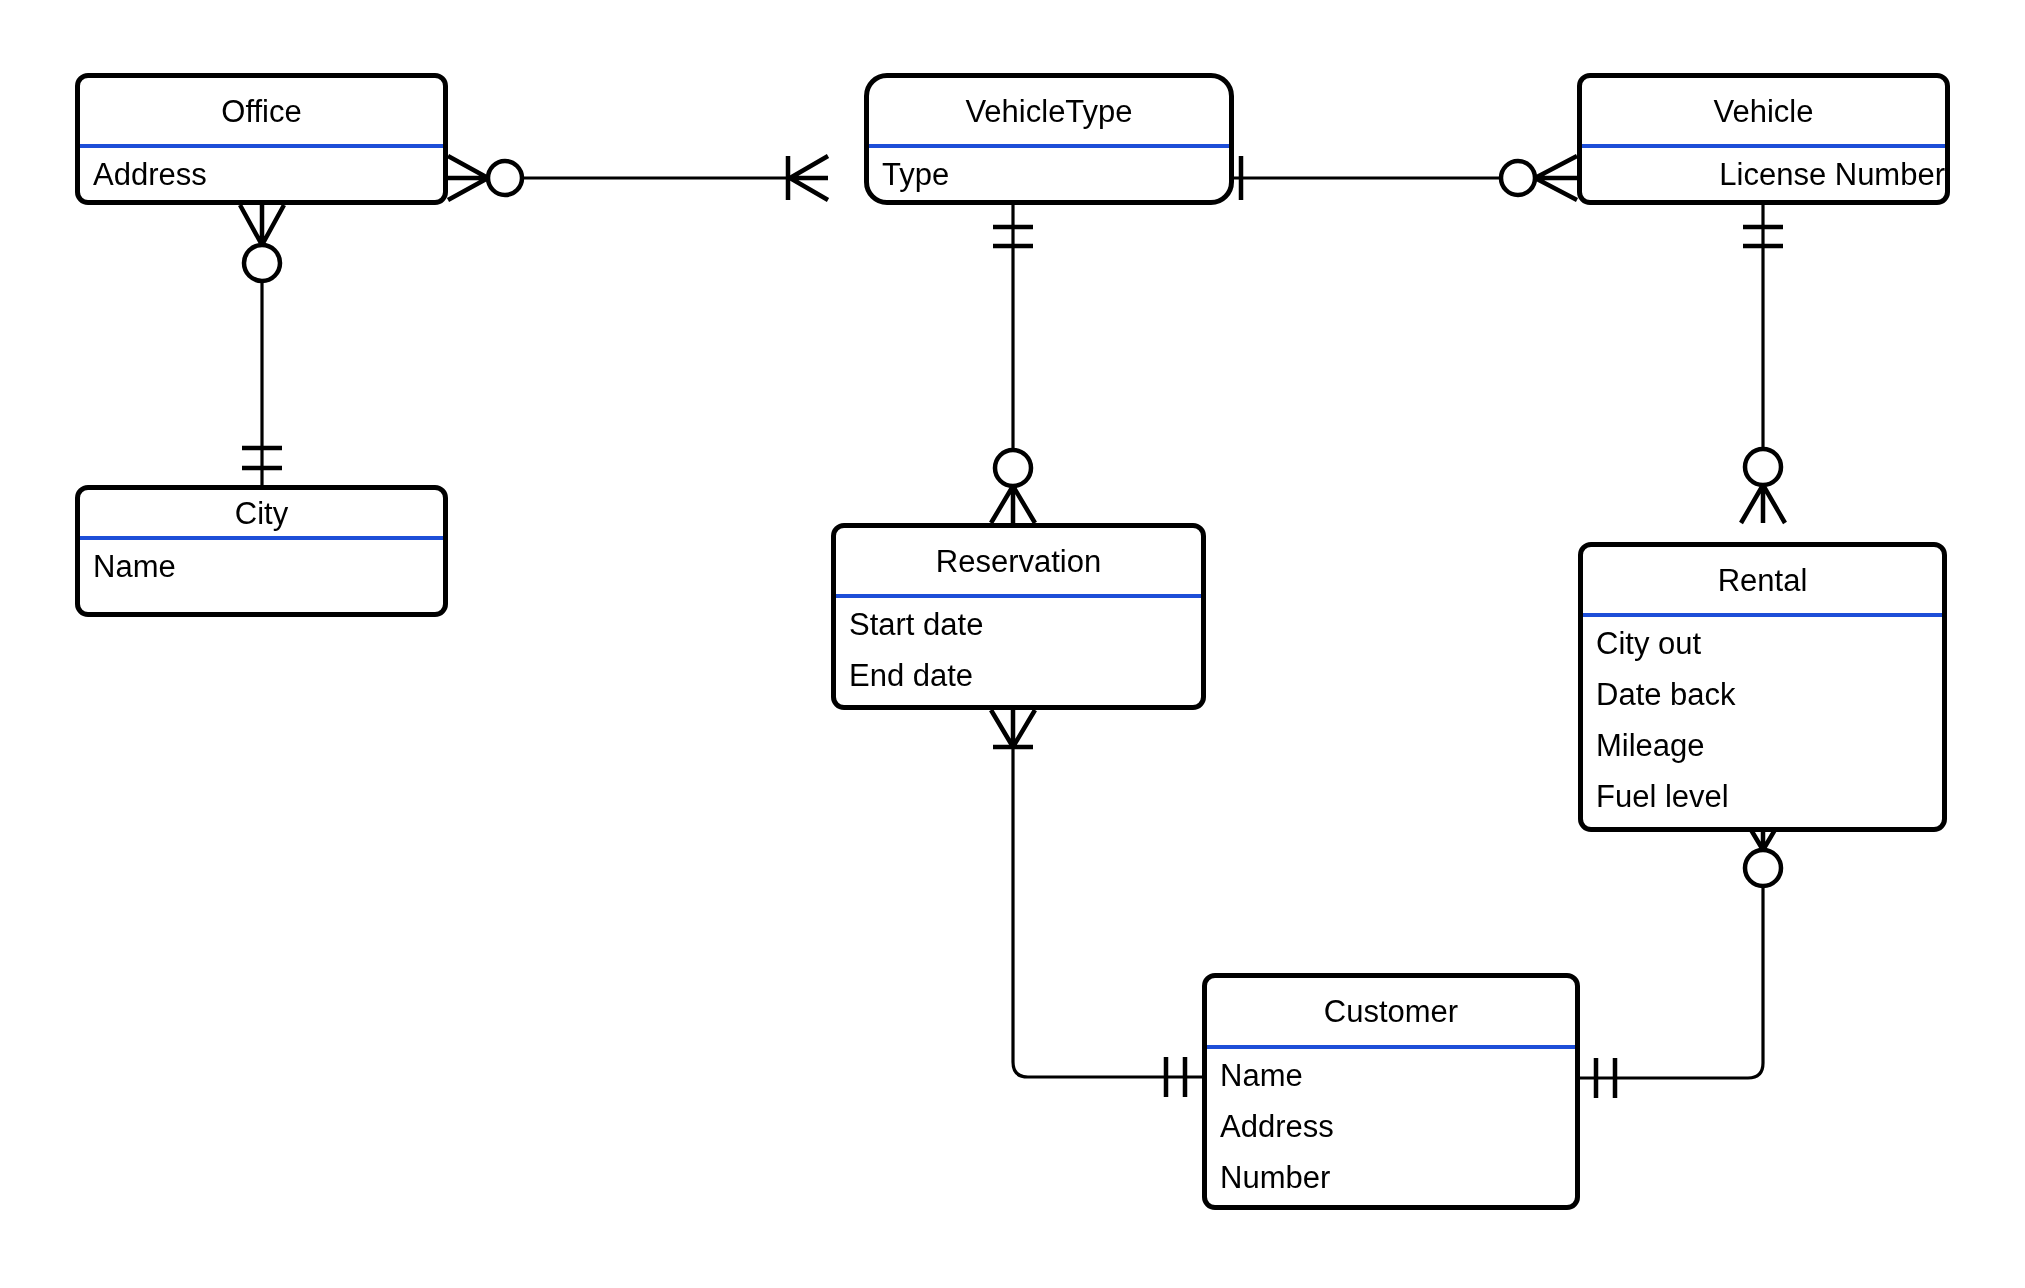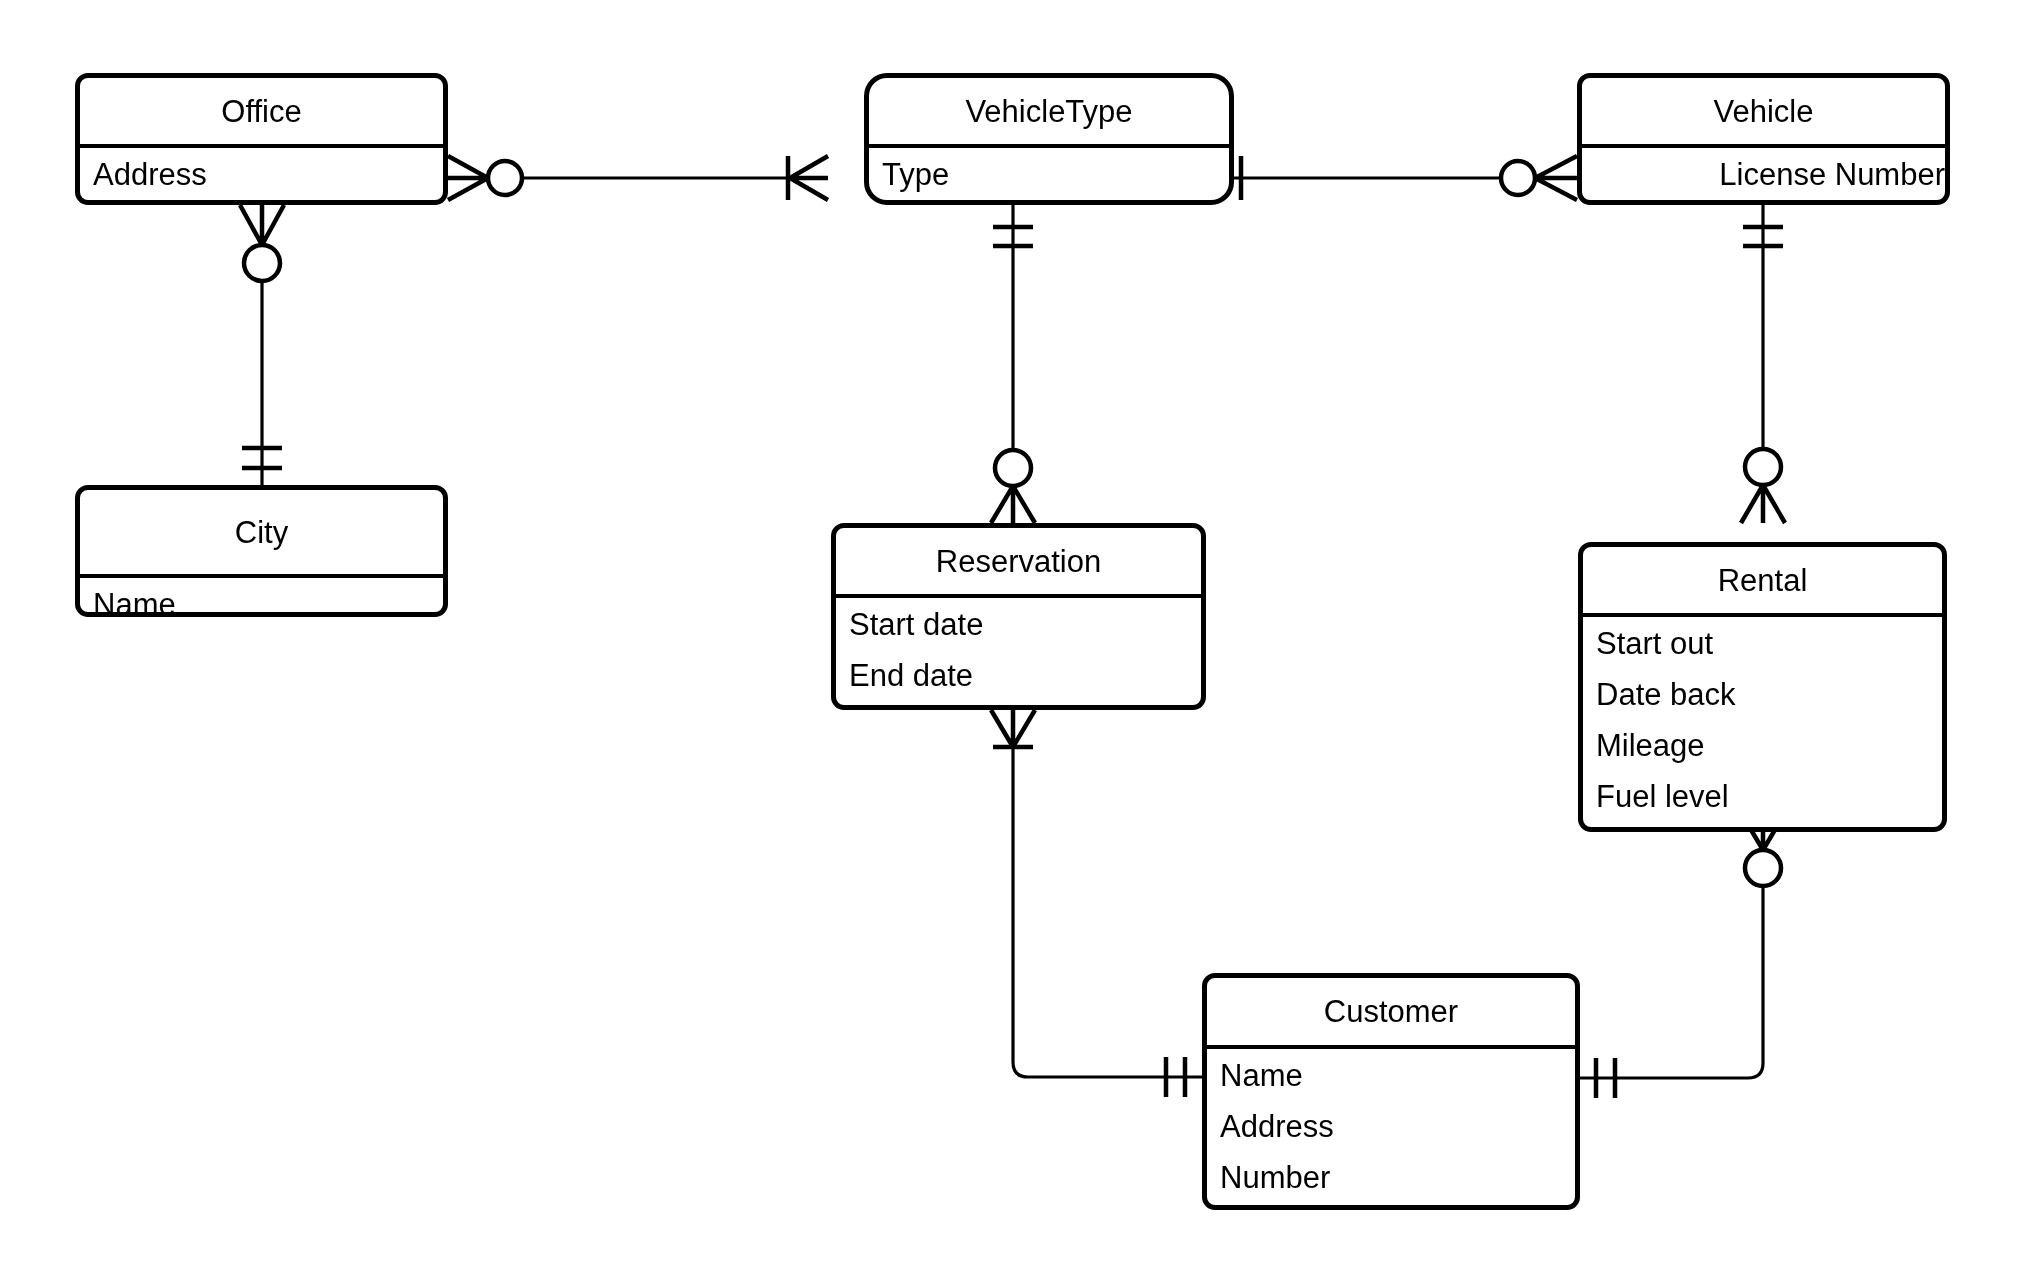--- a/index.html
+++ b/index.html
@@ -25,21 +25,21 @@
   }
   .entity {
     position: absolute;
     box-sizing: border-box;
     border: 5px solid #000000;
     border-radius: 13px;
     background: #ffffff;
   }
   .entity-title {
     box-sizing: border-box;
-    border-bottom: 4px solid #000000;
+    border-bottom: 4px solid #1d4ed8;
     display: flex;
     align-items: center;
     justify-content: center;
     font-size: 31px;
     line-height: 31px;
   }
   .entity-attrs {
     padding: 1px 0 12px 13px;
     font-size: 31px;
   }
@@ -124,38 +124,38 @@
   </div>
 
   <div class="entity" style="left:1577px; top:73px; width:373px; height:132px;text-align:right;">
     <div class="entity-title" style="height:70px;">Vehicle</div>
     <div class="entity-attrs">
       <div class="attr">License Number</div>
     </div>
   </div>
 
   <div class="entity" style="left:75px; top:485px; width:373px; height:132px;">
-    <div class="entity-title" style="height:88px;">City</div>
+    <div class="entity-title" style="height:50px;">City</div>
     <div class="entity-attrs">
       <div class="attr">Name</div>
     </div>
   </div>
 
   <div class="entity" style="left:831px; top:523px; width:375px; height:187px;">
     <div class="entity-title" style="height:70px;">Reservation</div>
     <div class="entity-attrs">
       <div class="attr">Start date</div>
       <div class="attr">End date</div>
     </div>
   </div>
 
   <div class="entity" style="left:1578px; top:542px; width:369px; height:290px;">
     <div class="entity-title" style="height:70px;">Rental</div>
     <div class="entity-attrs">
-      <div class="attr">Start out</div>
+      <div class="attr">City out</div>
       <div class="attr">Date back</div>
       <div class="attr">Mileage</div>
       <div class="attr">Fuel level</div>
     </div>
   </div>
 
   <div class="entity" style="left:1202px; top:973px; width:378px; height:237px;">
     <div class="entity-title" style="height:71px;">Customer</div>
     <div class="entity-attrs">
       <div class="attr">Name</div>

